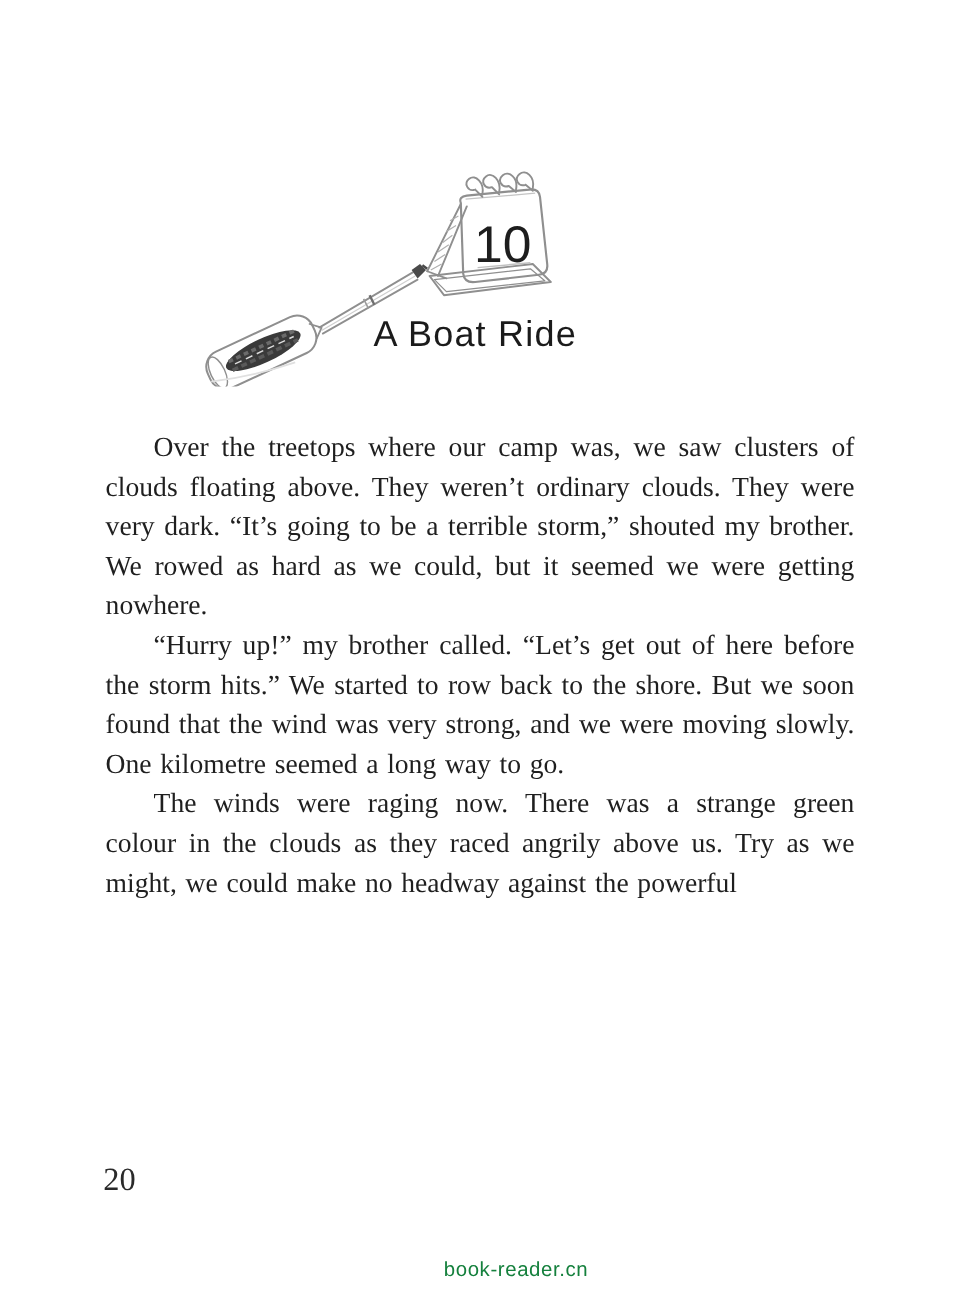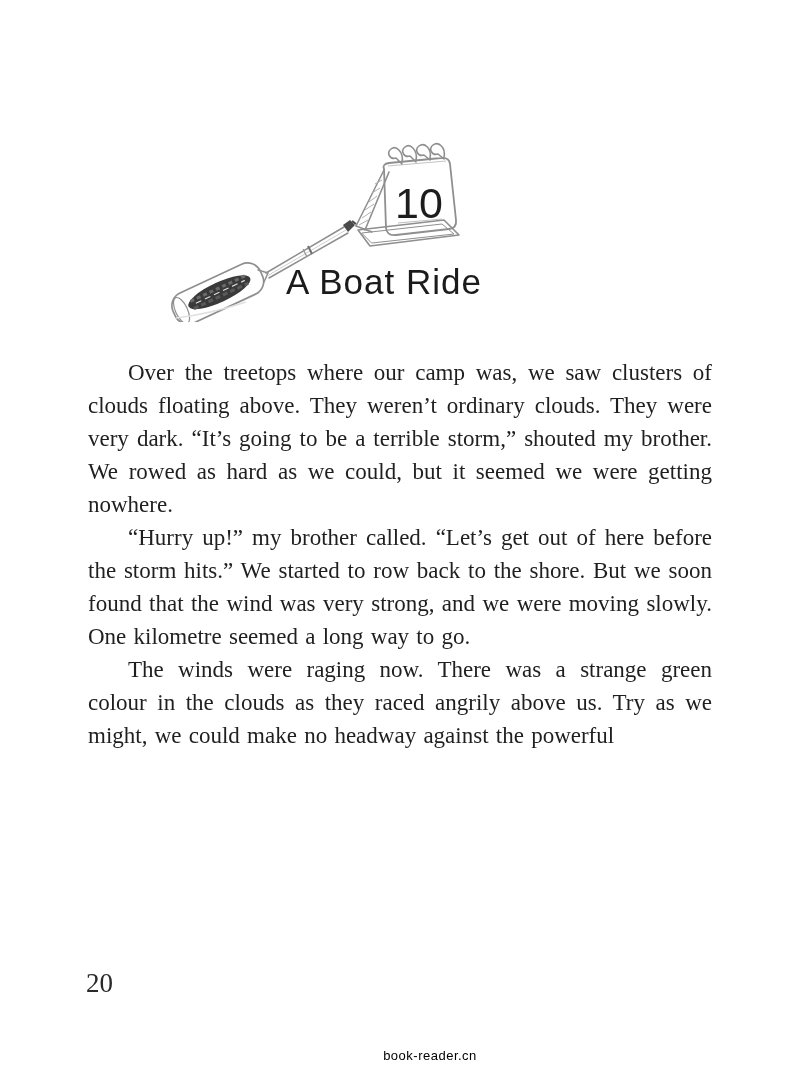--- a/index.html
+++ b/index.html
@@ -11,24 +11,24 @@
     font-family: "Liberation Serif", serif;
     color: #1f1f1f;
   }
   .page { position: absolute; inset: 0; padding-left: 23px; }
 
   
   .calendar-art { position: absolute; left: 338px; top: 140px; width: 132px; height: 122px; }
   .pen-art      { position: absolute; left: 162px; top: 212px; width: 196px; height: 110px; }
 
   .chapter-title {
-    position: absolute; top: 262px; left: 72px; width: 624px;
+    position: absolute; top: 262px; left: 84px; width: 624px;
     margin: 0; text-align: center;
     font-family: "Liberation Sans", sans-serif;
-    font-size: 35px; font-weight: 400; letter-spacing: 1px;
+    font-size: 30px; font-weight: 400; letter-spacing: 1px;
     color: #1b1b1b;
   }
 
   .body-text {
     position: absolute; top: 356px; left: 88px; width: 624px;
   }
   .body-text p {
     margin: 0;
     font-size: 23px; line-height: 33px;
     text-align: justify;
@@ -41,22 +41,22 @@
   }
 
   .page-number {
     position: absolute; left: 86px; top: 968px;
     font-size: 27px; color: #2a2a2a;
   }
   .watermark {
     position: absolute; left: 88px; top: 1048px; width: 684px;
     text-align: center;
     font-family: "Liberation Sans", sans-serif;
-    font-size: 13px; letter-spacing: 0.5px;
-    color: #000000;
+    font-size: 17px; letter-spacing: 0.5px;
+    color: #15803d;
   }
 
   .sketch { stroke: #8f8f8f; fill: none; stroke-linecap: round; stroke-linejoin: round; }
 </style>
 </head>
 <body>
 
 <div class="page">
 
   <svg class="pen-art" viewBox="0 0 196 110" aria-hidden="true">

